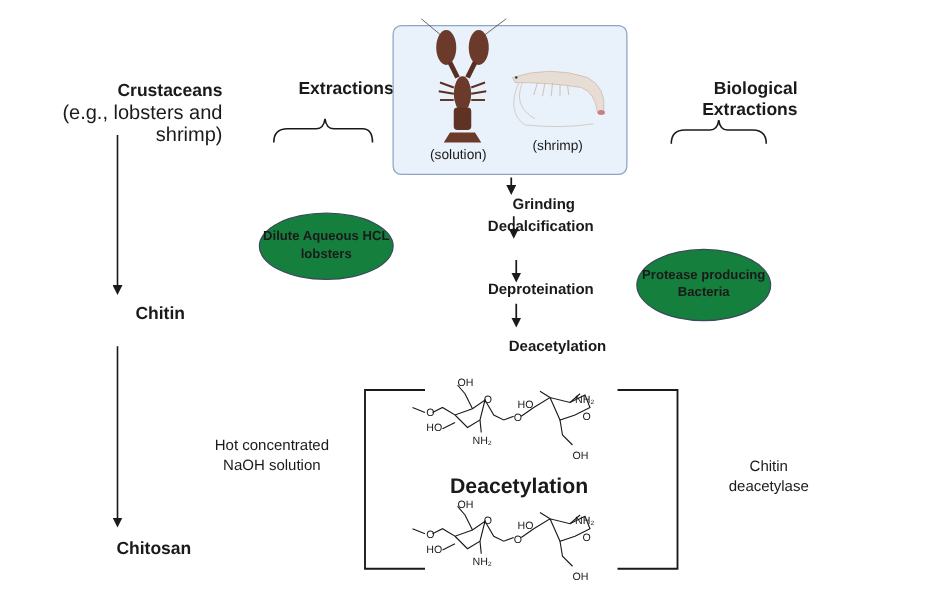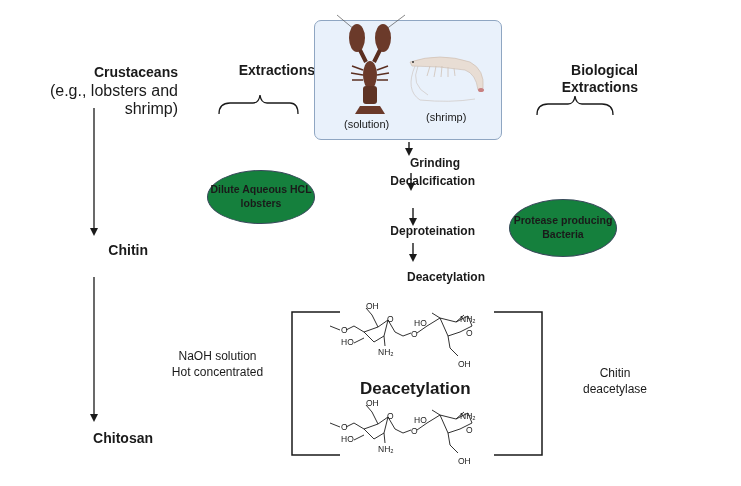--- a/index.html
+++ b/index.html
@@ -51,22 +51,22 @@
 <div class="abs" style="left:314px; top:20px; width:186px; height:118px; background:#e9f1fb; border:1.5px solid #8fa6c2; border-radius:7px;"></div>
 <div class="abs sub" style="left:344px; top:118px; font-size:11px;">(solution)</div>
 <div class="abs sub" style="left:426px; top:111px; font-size:11px;">(shrimp)</div>
 
 <div class="abs step" style="left:360px; top:156px; width:100px;">Grinding</div>
 <div class="abs step" style="left:355px; top:174px; width:120px;">Decalcification</div>
 <div class="abs step" style="left:355px; top:224px; width:120px;">Deproteination</div>
 <div class="abs step" style="left:360px; top:270px; width:125px;">Deacetylation</div>
 
 <div class="abs normal" style="left:150px; top:348px; width:135px;">
+  <div>Hot concentrated</div>
   <div>NaOH solution</div>
-  <div>Hot concentrated</div>
 </div>
 <div class="abs normal" style="left:565px; top:365px; width:100px;">
   <div>Chitin</div>
   <div>deacetylase</div>
 </div>
 <div class="abs step" style="left:360px; top:379px; width:110px; font-size:17px;">Deacetylation</div>
 
 <svg width="741" height="486">
   <defs>
     <marker id="ah" markerWidth="8" markerHeight="8" refX="4" refY="4" orient="auto" markerUnits="userSpaceOnUse">

